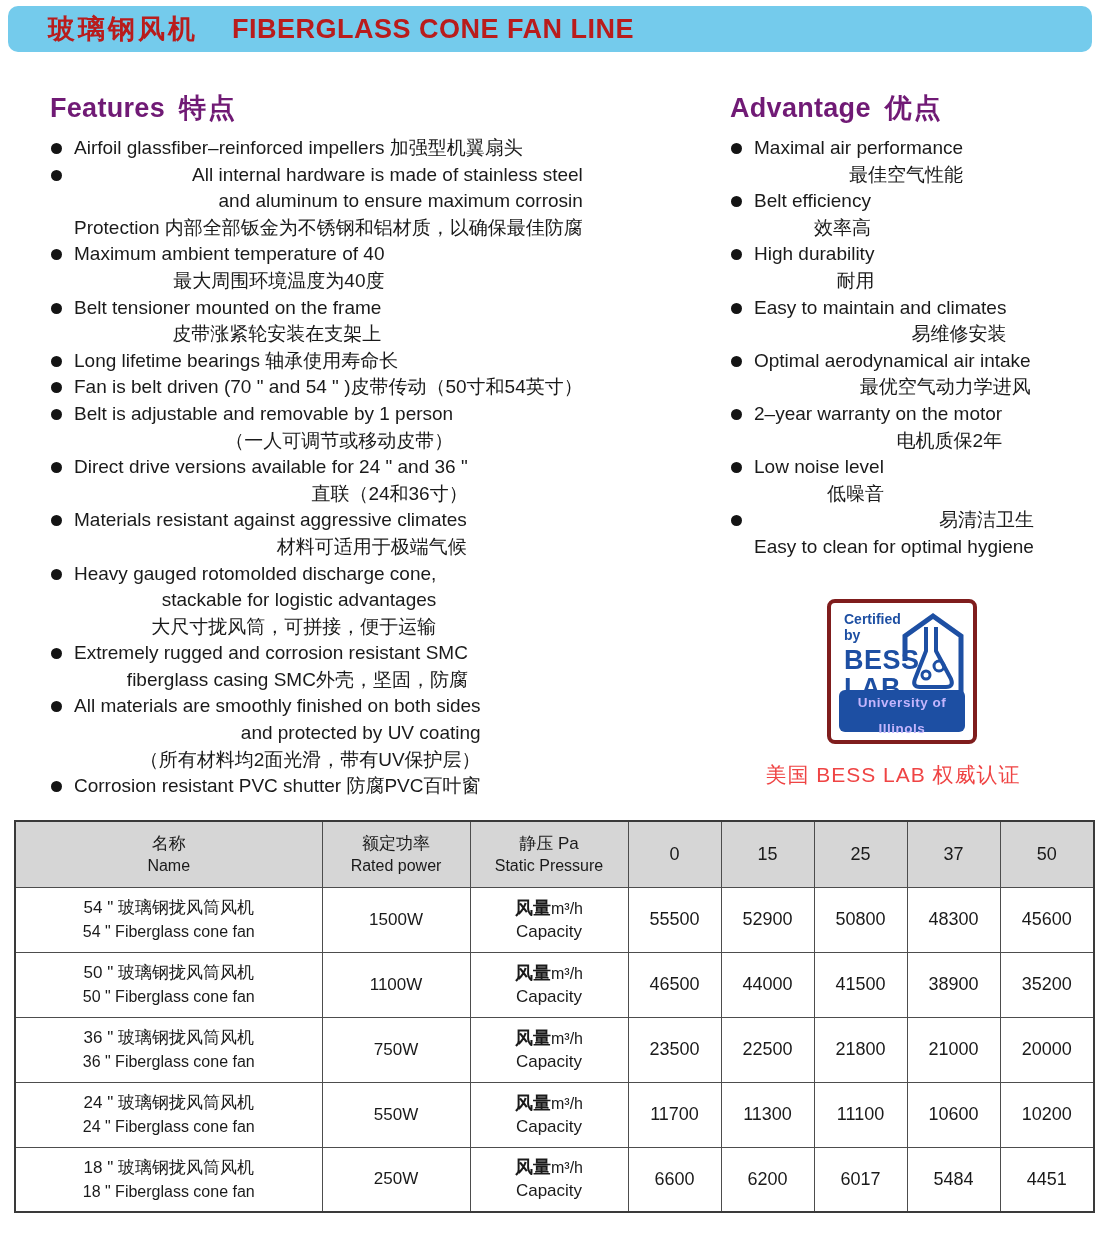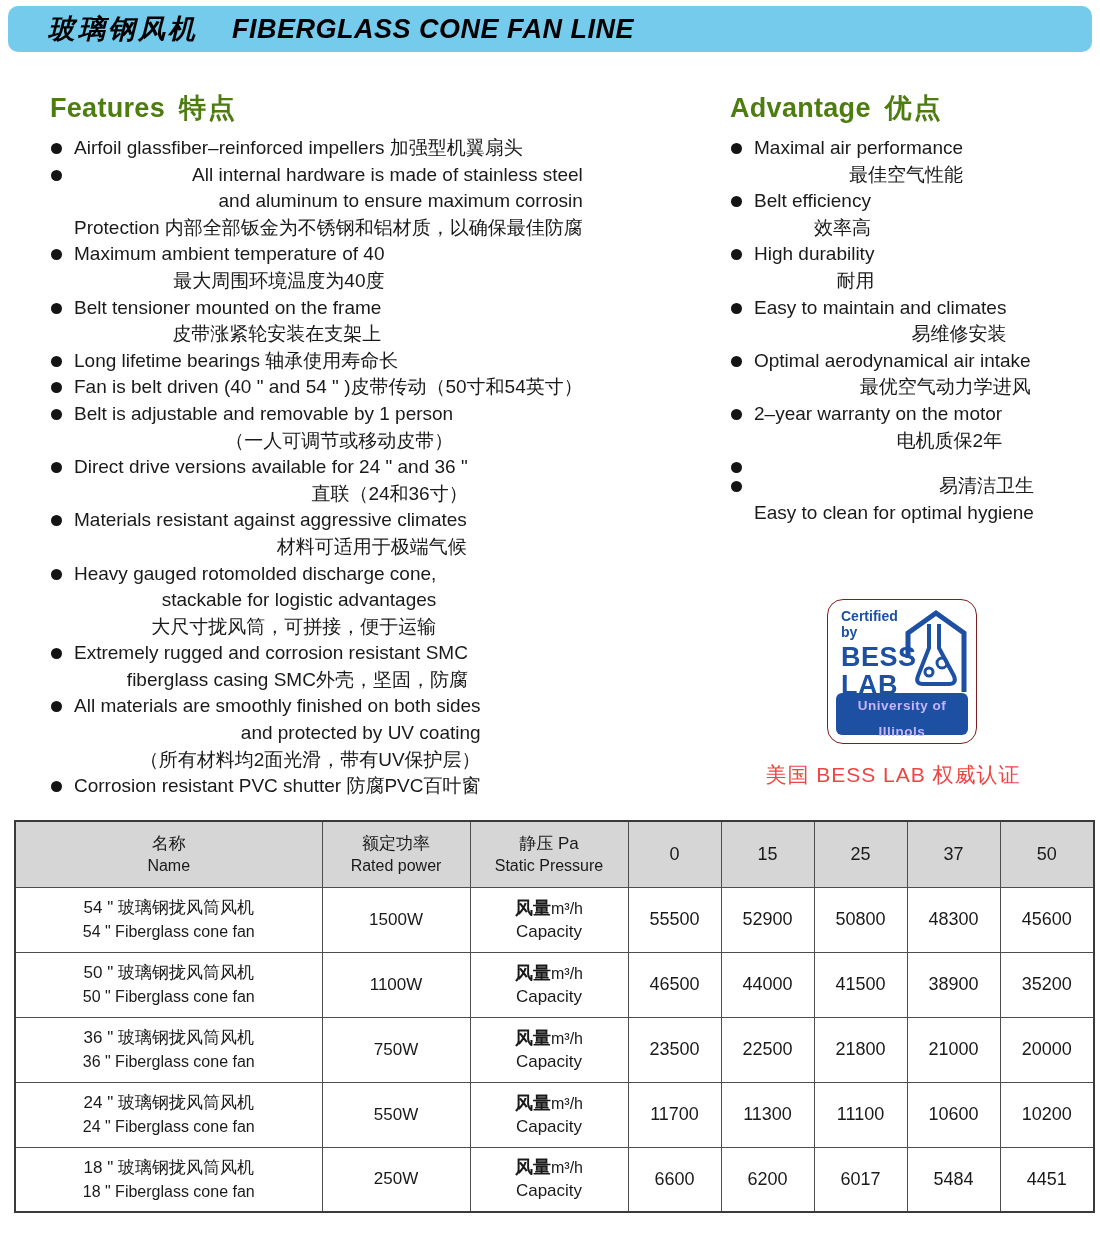--- a/index.html
+++ b/index.html
@@ -2,39 +2,39 @@
 <html><head>
 <meta charset="utf-8">
 <style>
   * { box-sizing: border-box; margin: 0; padding: 0; }
   html,body { background:#ffffff; }
   body { font-family: "Liberation Sans", "DejaVu Sans", sans-serif; color:#1a1a1a; }
   .page { position:relative; width:1100px; height:1239px; background:#fff; overflow:hidden; }
 
   
   .banner { position:absolute; left:8px; top:6px; width:1084px; height:46px;
-            background:#74cbec; border-radius:10px; color:#000000;
-            display:flex; align-items:center; padding-left:40px;font-style:italic; }
+            background:#74cbec; border-radius:10px; color:#b91c1c;
+            display:flex; align-items:center; padding-left:40px; }
   .banner .b-zh { font-size:27px; font-weight:bold; letter-spacing:3px; }
   .banner .b-en { font-size:27px; font-weight:bold; margin-left:34px; letter-spacing:0.5px; }
 
   
   .section { position:absolute; }
   .features { left:50px; top:90px; width:660px; }
   .advantage { left:730px; top:90px; width:350px; }
-  .sec-heading { font-size:27px; font-weight:bold; color:#4d7c0f; margin-bottom:9px; letter-spacing:0.3px; }
+  .sec-heading { font-size:27px; font-weight:bold; color:#701a75; margin-bottom:9px; letter-spacing:0.3px; }
   .sec-heading .hd-zh { margin-left:14px; letter-spacing:2px; }
   .li { display:flex; align-items:flex-start; }
   .bullet { flex:0 0 auto; width:11px; height:11px; border-radius:50%; background:#141414; margin:8px 12px 0 1px; }
   .li-text { font-size:19px; line-height:26.6px; color:#1a1a1a;text-align:right; }
 
   
   .cert { position:absolute; left:728px; top:599px; width:330px; text-align:center; }
   .logo { display:inline-block; position:relative; width:150px; height:145px;
-          border:1px solid #7f1d1d; border-radius:16px; background:#fff; text-align:left;margin-left:18px; }
+          border:4px solid #7f1d1d; border-radius:8px; background:#fff; text-align:left;margin-left:18px; }
   .logo .certified { position:absolute; left:13px; top:8px; color:#1d4fa3;
           font-size:14px; font-weight:bold; line-height:16px; }
   .logo .bess { position:absolute; left:13px; top:43px; color:#1d4fa3;
           font-size:27px; font-weight:bold; line-height:28px; letter-spacing:0.5px; }
   .logo .house-svg { position:absolute; right:6px; top:8px; }
   .unibar { position:absolute; left:8px; right:8px; bottom:8px; height:42px;
           background:#1d4fa3; border-radius:6px; color:#c4b5fd; font-size:13.5px;
           font-weight:bold; text-align:center; line-height:26px; letter-spacing:0.5px; }
   .cert-caption { margin-top:13px; font-size:21px; color:#ef4444; letter-spacing:1px; }
 
@@ -98,21 +98,21 @@
     </div>
     <div class="li">
       <span class="bullet"></span>
       <div class="li-text">
         <div>Long lifetime bearings 轴承使用寿命长</div>
       </div>
     </div>
     <div class="li">
       <span class="bullet"></span>
       <div class="li-text">
-        <div>Fan is belt driven (40 "  and 54 " )皮带传动（50寸和54英寸）</div>
+        <div>Fan is belt driven (70 "  and 54 " )皮带传动（50寸和54英寸）</div>
       </div>
     </div>
     <div class="li">
       <span class="bullet"></span>
       <div class="li-text">
         <div>Belt is adjustable and removable by 1 person</div>
         <div>（一人可调节或移动皮带）</div>
       </div>
     </div>
     <div class="li">
@@ -202,20 +202,24 @@
     </div>
     <div class="li">
       <span class="bullet"></span>
       <div class="li-text">
         <div>2–year warranty on the motor</div>
         <div>电机质保2年</div>
       </div>
     </div>
     <div class="li">
       <span class="bullet"></span>
+      <div class="li-text">
+        <div>Low noise level</div>
+        <div>低噪音</div>
+      </div>
     </div>
     <div class="li">
       <span class="bullet"></span>
       <div class="li-text">
         <div>易清洁卫生</div>
         <div>Easy to clean for optimal hygiene</div>
       </div>
     </div>
   </div>
 

